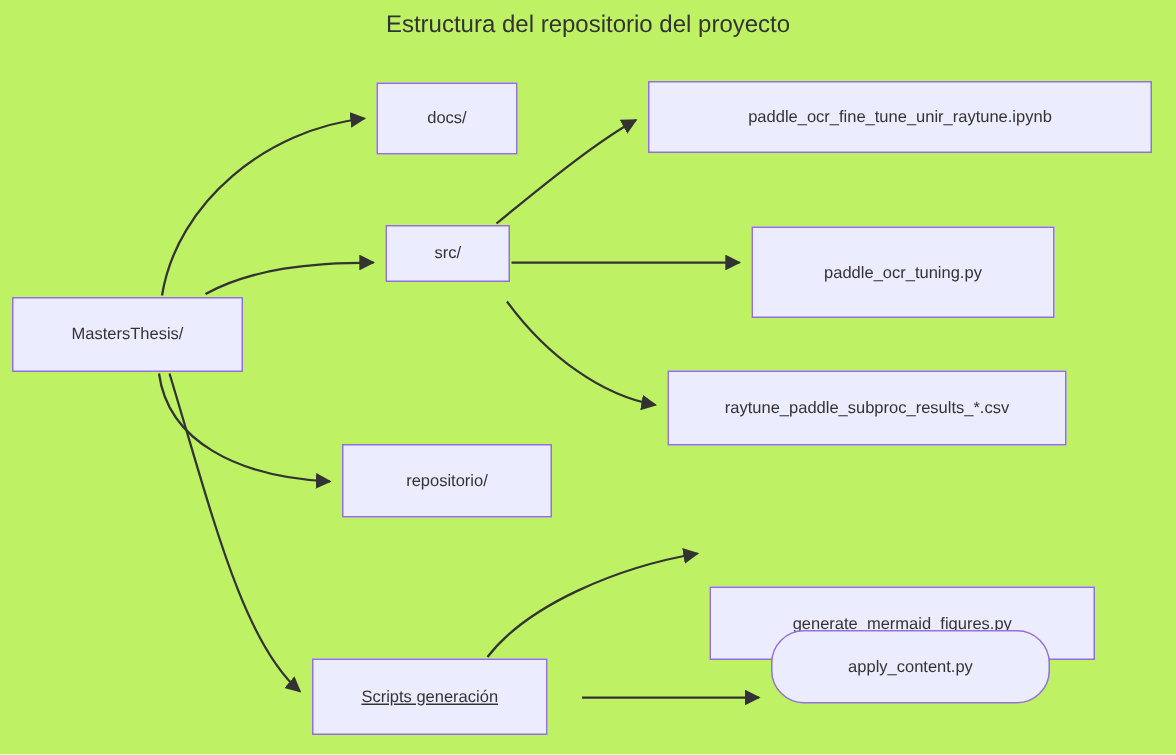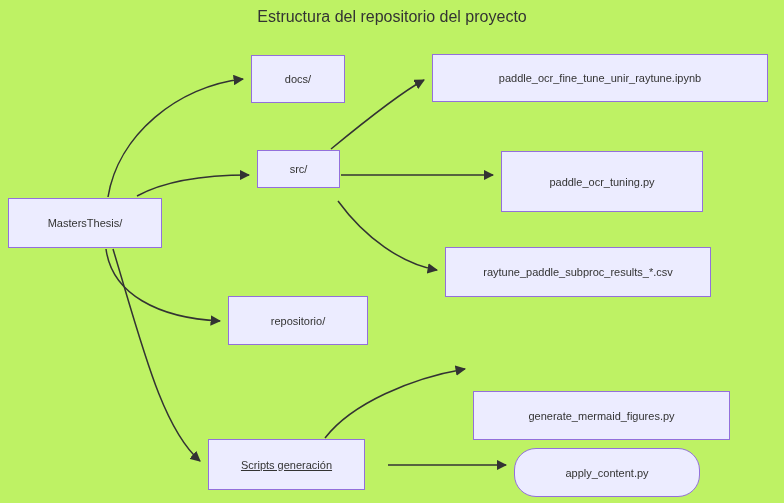--- a/index.html
+++ b/index.html
@@ -49,21 +49,21 @@
   
   .n-root          { left: 8px;   top: 198px; width: 154px; height: 50px; }
   .n-docs          { left: 251px; top: 55px;  width: 94px;  height: 48px; }
   .n-src           { left: 257px; top: 150px; width: 83px;  height: 38px; }
   .n-ipynb         { left: 432px; top: 54px;  width: 336px; height: 48px; }
   .n-tuning        { left: 501px; top: 151px; width: 202px; height: 61px; }
   .n-csv           { left: 445px; top: 247px; width: 266px; height: 50px; }
   .n-instructions  { left: 228px; top: 296px; width: 140px; height: 49px; }
   .n-mermaidfig    { left: 473px; top: 343px; width: 257px; height: 49px; margin-top: 48px; }
   .n-scripts       { left: 208px; top: 439px; width: 157px; height: 51px; text-decoration: underline; }
-  .n-apply         { left: 514px; top: 448px; width: 186px; height: 49px; border-radius: 22px; }
+  .n-apply         { left: 514px; top: 420px; width: 186px; height: 49px; border-radius: 22px; }
 
   .edge {
     fill: none;
     stroke: #333333;
     stroke-width: 1.5;
   }
 </style>
 </head>
 <body>
 

